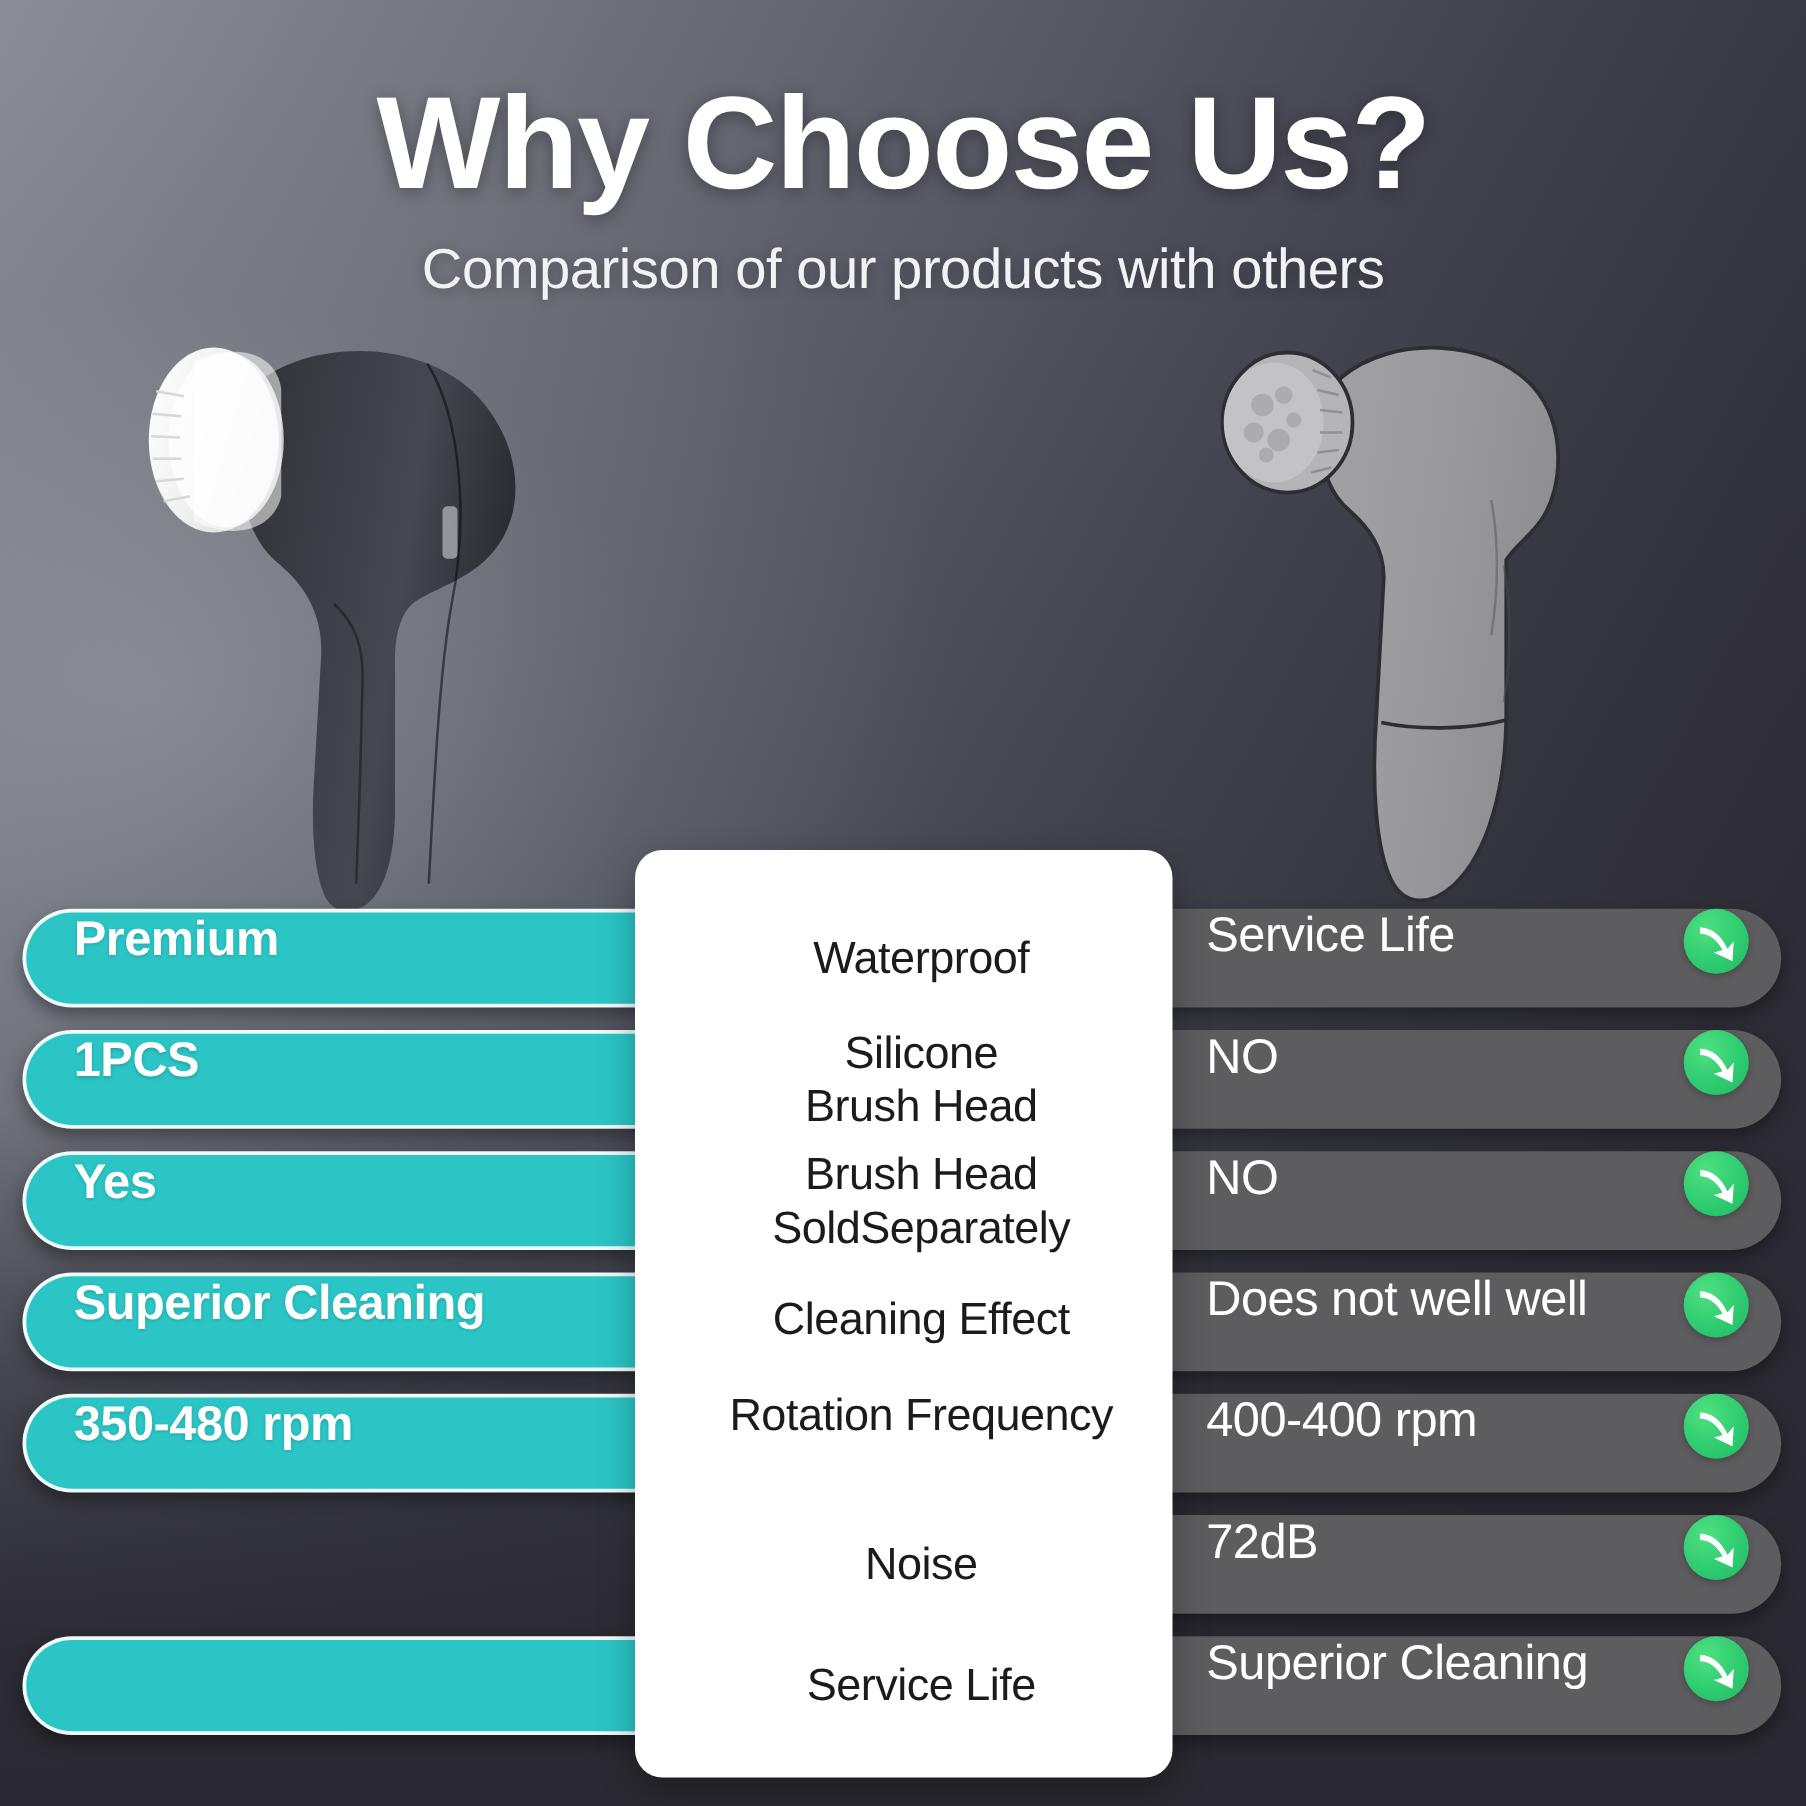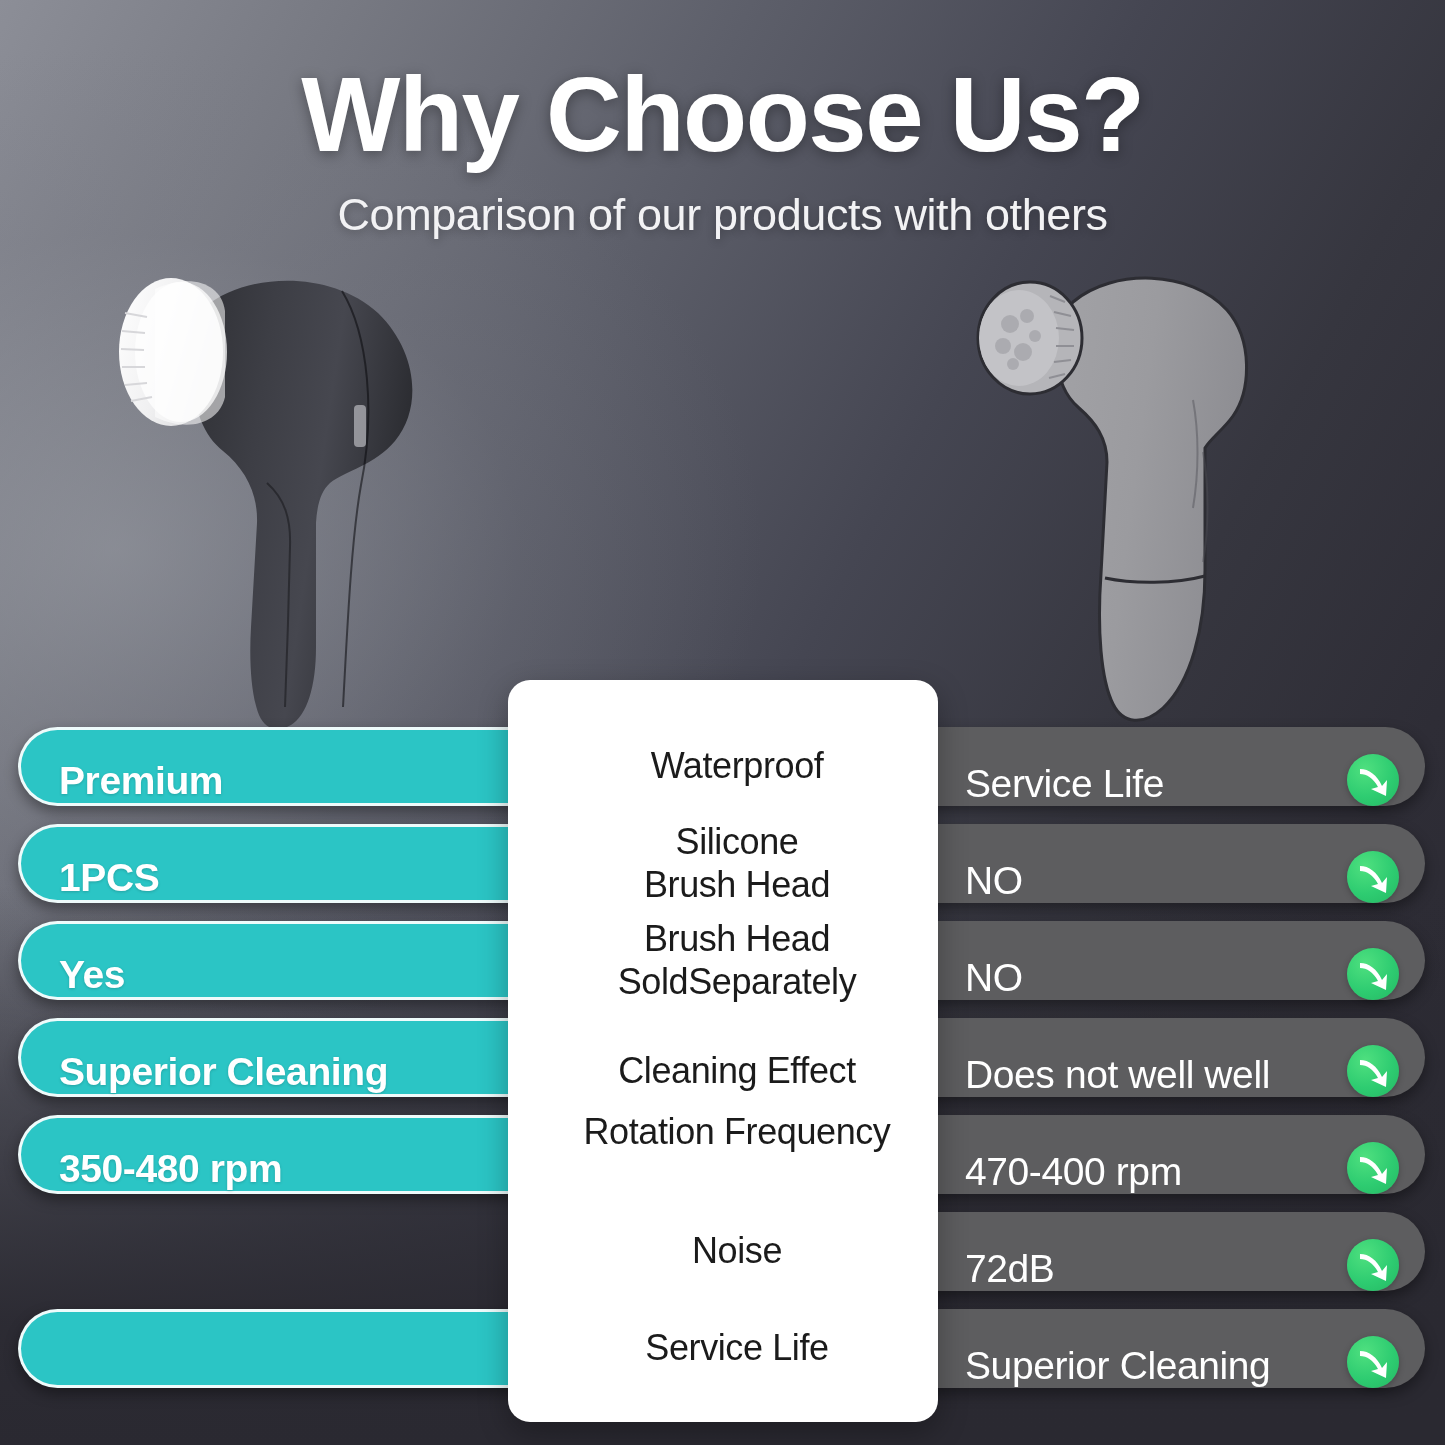--- a/index.html
+++ b/index.html
@@ -75,21 +75,21 @@
     top: 727px;
     width: 1445px;
     height: 700px;
     z-index: 4;
   }
 
   .row {
     position: absolute;
     height: 79px;
     display: flex;
-    align-items: flex-end;
+    align-items: flex-start;
   }
 
   .row-left {
     left: 18px;
     width: 692px;            
     background: #2bc5c5;
     border: 3px solid rgba(255,255,255,0.92);
     border-radius: 42px;
     box-shadow: 0 6px 14px rgba(0,0,0,0.38);
     padding-left: 38px;
@@ -357,21 +357,21 @@
     </div>
     <div class="row row-right" style="top:291px">
       <span class="cell-text">Does not well well</span>
       <span class="badge badge-right">
         <svg viewBox="0 0 40 40" xmlns="http://www.w3.org/2000/svg">
             <path d="M7 9 C16 9, 24 15, 29 26 L34 20 L33 36 L18 29 L25 27 C20 18, 14 14, 7 14 Z" fill="#ffffff"></path>
           </svg>
       </span>
     </div>
     <div class="row row-right" style="top:388px">
-      <span class="cell-text">470-400 rpm</span>
+      <span class="cell-text">400-400 rpm</span>
       <span class="badge badge-right">
         <svg viewBox="0 0 40 40" xmlns="http://www.w3.org/2000/svg">
             <path d="M7 9 C16 9, 24 15, 29 26 L34 20 L33 36 L18 29 L25 27 C20 18, 14 14, 7 14 Z" fill="#ffffff"></path>
           </svg>
       </span>
     </div>
     <div class="row row-right" style="top:485px">
       <span class="cell-text">72dB</span>
       <span class="badge badge-right">
         <svg viewBox="0 0 40 40" xmlns="http://www.w3.org/2000/svg">
@@ -392,21 +392,21 @@
   <div id="center-panel">
     <div class="center-row" style="top:47px">
       <span class="center-text">Waterproof</span>
     </div>
     <div class="center-row" style="top:144px">
       <span class="center-text">Silicone<br>Brush Head</span>
     </div>
     <div class="center-row" style="top:241px">
       <span class="center-text">Brush Head<br>SoldSeparately</span>
     </div>
-    <div class="center-row" style="top:352px">
+    <div class="center-row" style="top:336px">
       <span class="center-text">Cleaning Effect</span>
     </div>
     <div class="center-row" style="top:413px">
       <span class="center-text">Rotation Frequency</span>
     </div>
     <div class="center-row" style="top:532px">
       <span class="center-text">Noise</span>
     </div>
     <div class="center-row" style="top:629px">
       <span class="center-text">Service Life</span>

